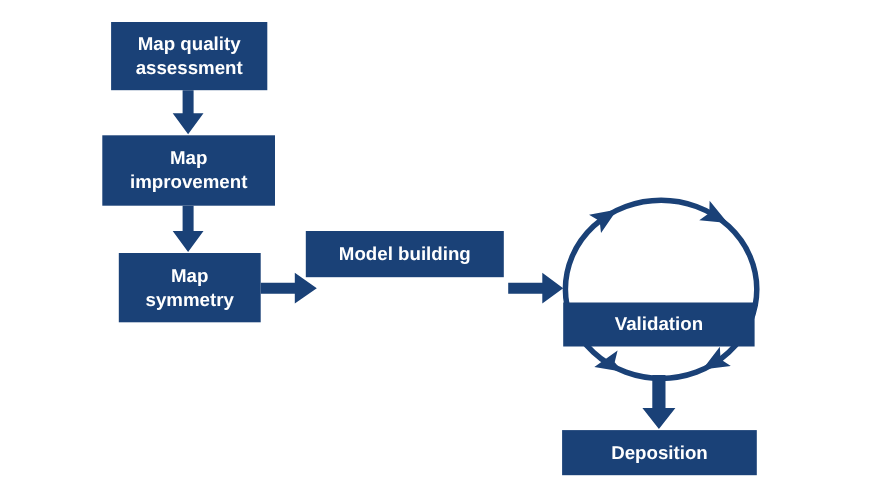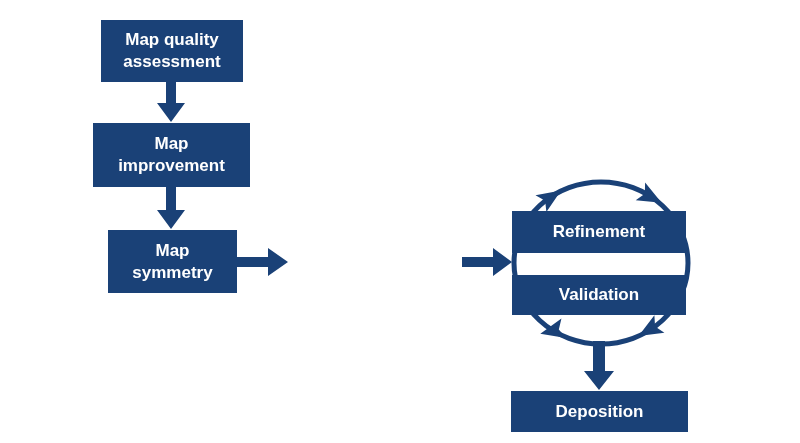--- a/index.html
+++ b/index.html
@@ -71,21 +71,21 @@
 
   <div class="node" id="n-mqa">Map quality
 assessment</div>
 
   <div class="node" id="n-mi">Map
 improvement</div>
 
   <div class="node" id="n-ms">Map
 symmetry</div>
 
+  <div class="node" id="n-mb">Model building</div>
 
 
-  <div class="node" id="n-rf">Refinement</div>
 
   <div class="node" id="n-dp">Deposition</div>
 
   <div class="node" id="n-vl">Validation</div>
 
 </div>
 
 </body></html>

